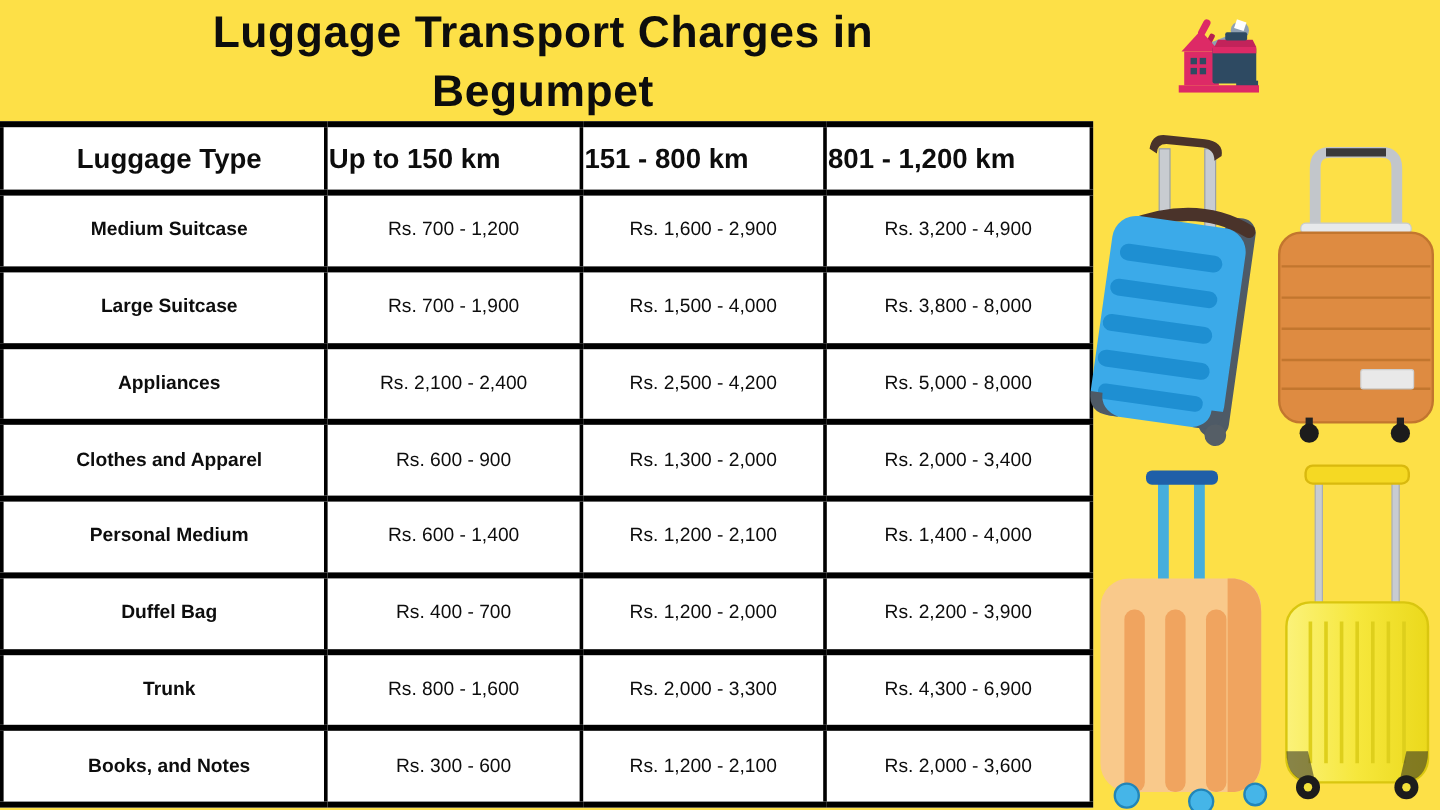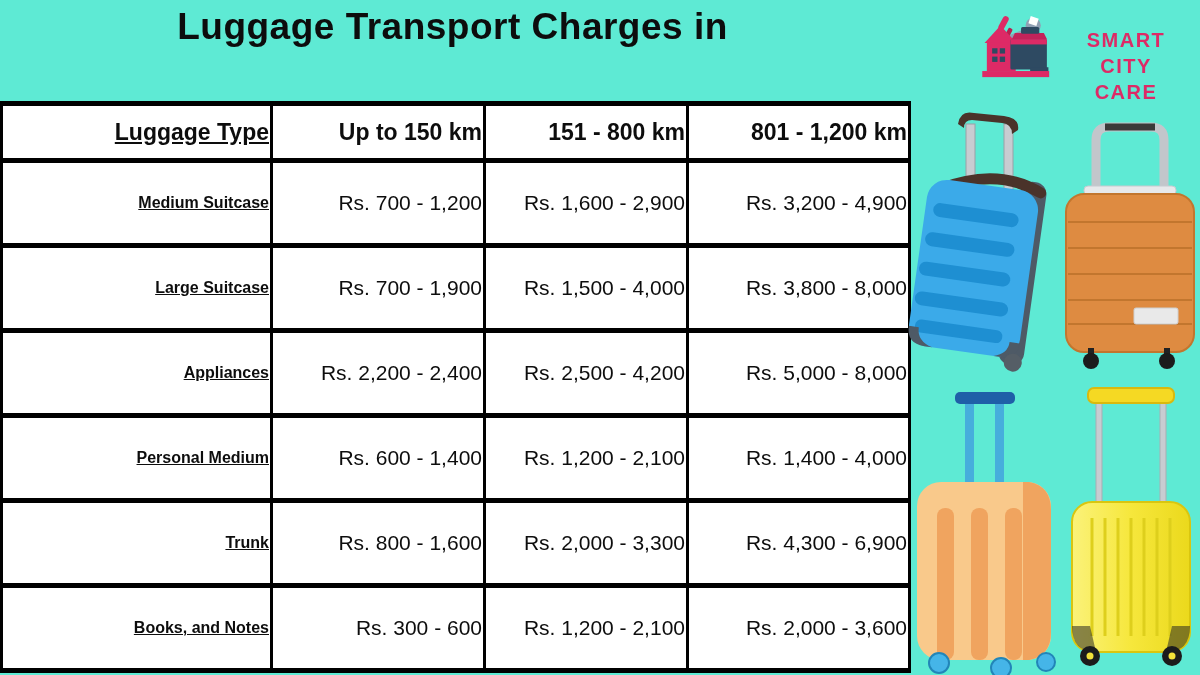--- a/index.html
+++ b/index.html
@@ -1,56 +1,57 @@
 <!DOCTYPE html>
 <html><head>
 <meta charset="utf-8">
 <style>
   html,body{margin:0;padding:0;background:#ffffff;}
   .canvas{
-    position:relative;width:1200px;height:675px;background:#5eead4;
+    position:relative;width:1200px;height:675px;background:#fde047;
     font-family:"Liberation Sans","DejaVu Sans",sans-serif;overflow:hidden;
   }
   
   .title-wrap{position:absolute;left:0;top:2px;width:905px;text-align:center;color:#0d0d0d;}
   .title-line{font-size:37px;font-weight:bold;line-height:49px;letter-spacing:.5px;}
   
   table.charges{
     position:absolute;left:0;top:101px;width:908px;height:572px;
     border-collapse:collapse;table-layout:fixed;background:#fff;
   }
   table.charges col.c1{width:270px;}
   table.charges col.c2{width:213px;}
   table.charges col.c3{width:203px;}
   table.charges col.c4{width:222px;}
   table.charges th,table.charges td{
     border-left:3px solid #000;border-right:3px solid #000;
     border-top:5px solid #000;border-bottom:5px solid #000;
     color:#0d0d0d;background:#fff;vertical-align:middle;
   }
-  table.charges th{font-size:23px;font-weight:bold;text-align:right;height:50px;}
-  table.charges th.left,table.charges td.left{text-align:right;padding-left:10px;text-decoration:underline;}
-  table.charges td{font-size:21px;font-weight:normal;text-align:right;height:52px;}
+  table.charges th{font-size:23px;font-weight:bold;text-align:left;height:50px;}
+  table.charges th.left,table.charges td.left{text-align:center;padding-left:10px;}
+  table.charges td{font-size:16px;font-weight:normal;text-align:center;height:52px;}
   table.charges td.left{font-size:16px;font-weight:bold;}
   
   .logo{position:absolute;left:980px;top:5px;width:215px;height:92px;}
   .logo-icon{position:absolute;left:0;top:2px;width:76px;height:84px;}
   .logo-text{position:absolute;left:78px;top:22px;width:136px;text-align:center;
     font-weight:bold;font-size:20px;line-height:26px;letter-spacing:1.5px;}
   
   .illus{position:absolute;}
   .illus svg{display:block;}
 </style>
 </head>
 <body>
 
 <div class="canvas">
 
   <div class="title-wrap">
     <div class="title-line">Luggage Transport Charges in</div>
+    <div class="title-line">Begumpet</div>
   </div>
 
   <div class="logo">
     <svg class="logo-icon" viewBox="0 0 100 92" xmlns="http://www.w3.org/2000/svg">
 
       <g>
         <rect x="34" y="22" width="40" height="9" rx="4" fill="#8FA0B3" transform="rotate(-22 54 26)"></rect>
         <circle cx="70" cy="15" r="10" fill="#8FA0B3"></circle>
         <rect x="65" y="4" width="11" height="10" fill="#ffffff" transform="rotate(18 70 9)"></rect>
       </g>
@@ -72,24 +73,20 @@
       <g>
         <polygon points="42,33 88,33 84,25 46,25" fill="#C2235A"></polygon>
         <rect x="54" y="17" width="24" height="9" rx="2" fill="#2E4A62"></rect>
         <rect x="40" y="33" width="48" height="40" rx="2" fill="#2E4A62"></rect>
         <rect x="40" y="33" width="48" height="7" fill="#DD2A66"></rect>
       </g>
 
       <rect x="66" y="70" width="24" height="6" fill="#2E4A62"></rect>
       <rect x="3" y="75" width="88" height="8" fill="#DD2A66"></rect>
     </svg>
-    <div class="logo-text" style="color:#DD2A66;">
-      <div>SMART CITY</div>
-      <div>CARE</div>
-    </div>
   </div>
 
   <table class="charges">
     <colgroup>
         <col class="c1">
         <col class="c2">
         <col class="c3">
         <col class="c4">
       </colgroup>
     <thead>
@@ -108,29 +105,41 @@
         <td>Rs. 3,200 - 4,900</td>
       </tr>
       <tr>
         <td class="left">Large Suitcase</td>
         <td>Rs. 700 - 1,900</td>
         <td>Rs. 1,500 - 4,000</td>
         <td>Rs. 3,800 - 8,000</td>
       </tr>
       <tr>
         <td class="left">Appliances</td>
-        <td>Rs. 2,200 - 2,400</td>
+        <td>Rs. 2,100 - 2,400</td>
         <td>Rs. 2,500 - 4,200</td>
         <td>Rs. 5,000 - 8,000</td>
+      </tr>
+      <tr>
+        <td class="left">Clothes and Apparel</td>
+        <td>Rs. 600 - 900</td>
+        <td>Rs. 1,300 - 2,000</td>
+        <td>Rs. 2,000 - 3,400</td>
       </tr>
       <tr>
         <td class="left">Personal Medium</td>
         <td>Rs. 600 - 1,400</td>
         <td>Rs. 1,200 - 2,100</td>
         <td>Rs. 1,400 - 4,000</td>
+      </tr>
+      <tr>
+        <td class="left">Duffel Bag</td>
+        <td>Rs. 400 - 700</td>
+        <td>Rs. 1,200 - 2,000</td>
+        <td>Rs. 2,200 - 3,900</td>
       </tr>
       <tr>
         <td class="left">Trunk</td>
         <td>Rs. 800 - 1,600</td>
         <td>Rs. 2,000 - 3,300</td>
         <td>Rs. 4,300 - 6,900</td>
       </tr>
       <tr>
         <td class="left">Books, and Notes</td>
         <td>Rs. 300 - 600</td>

